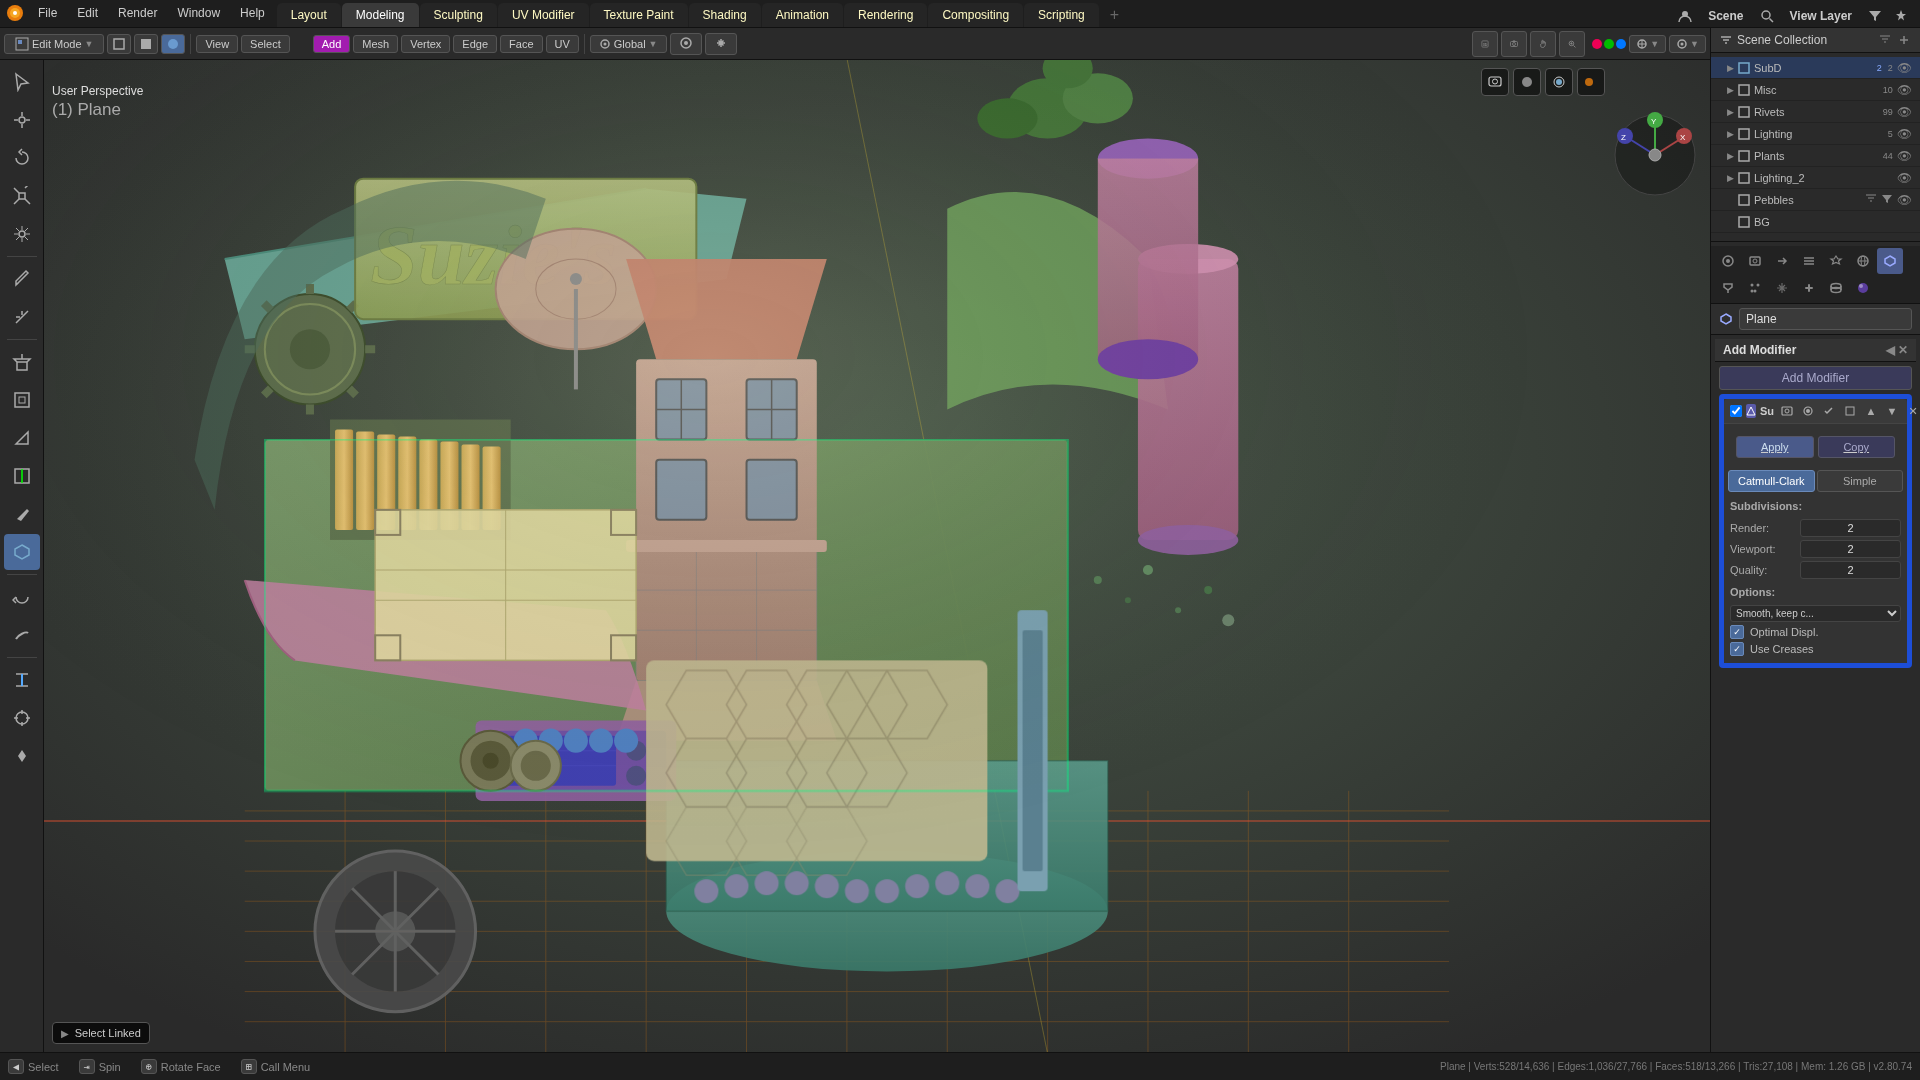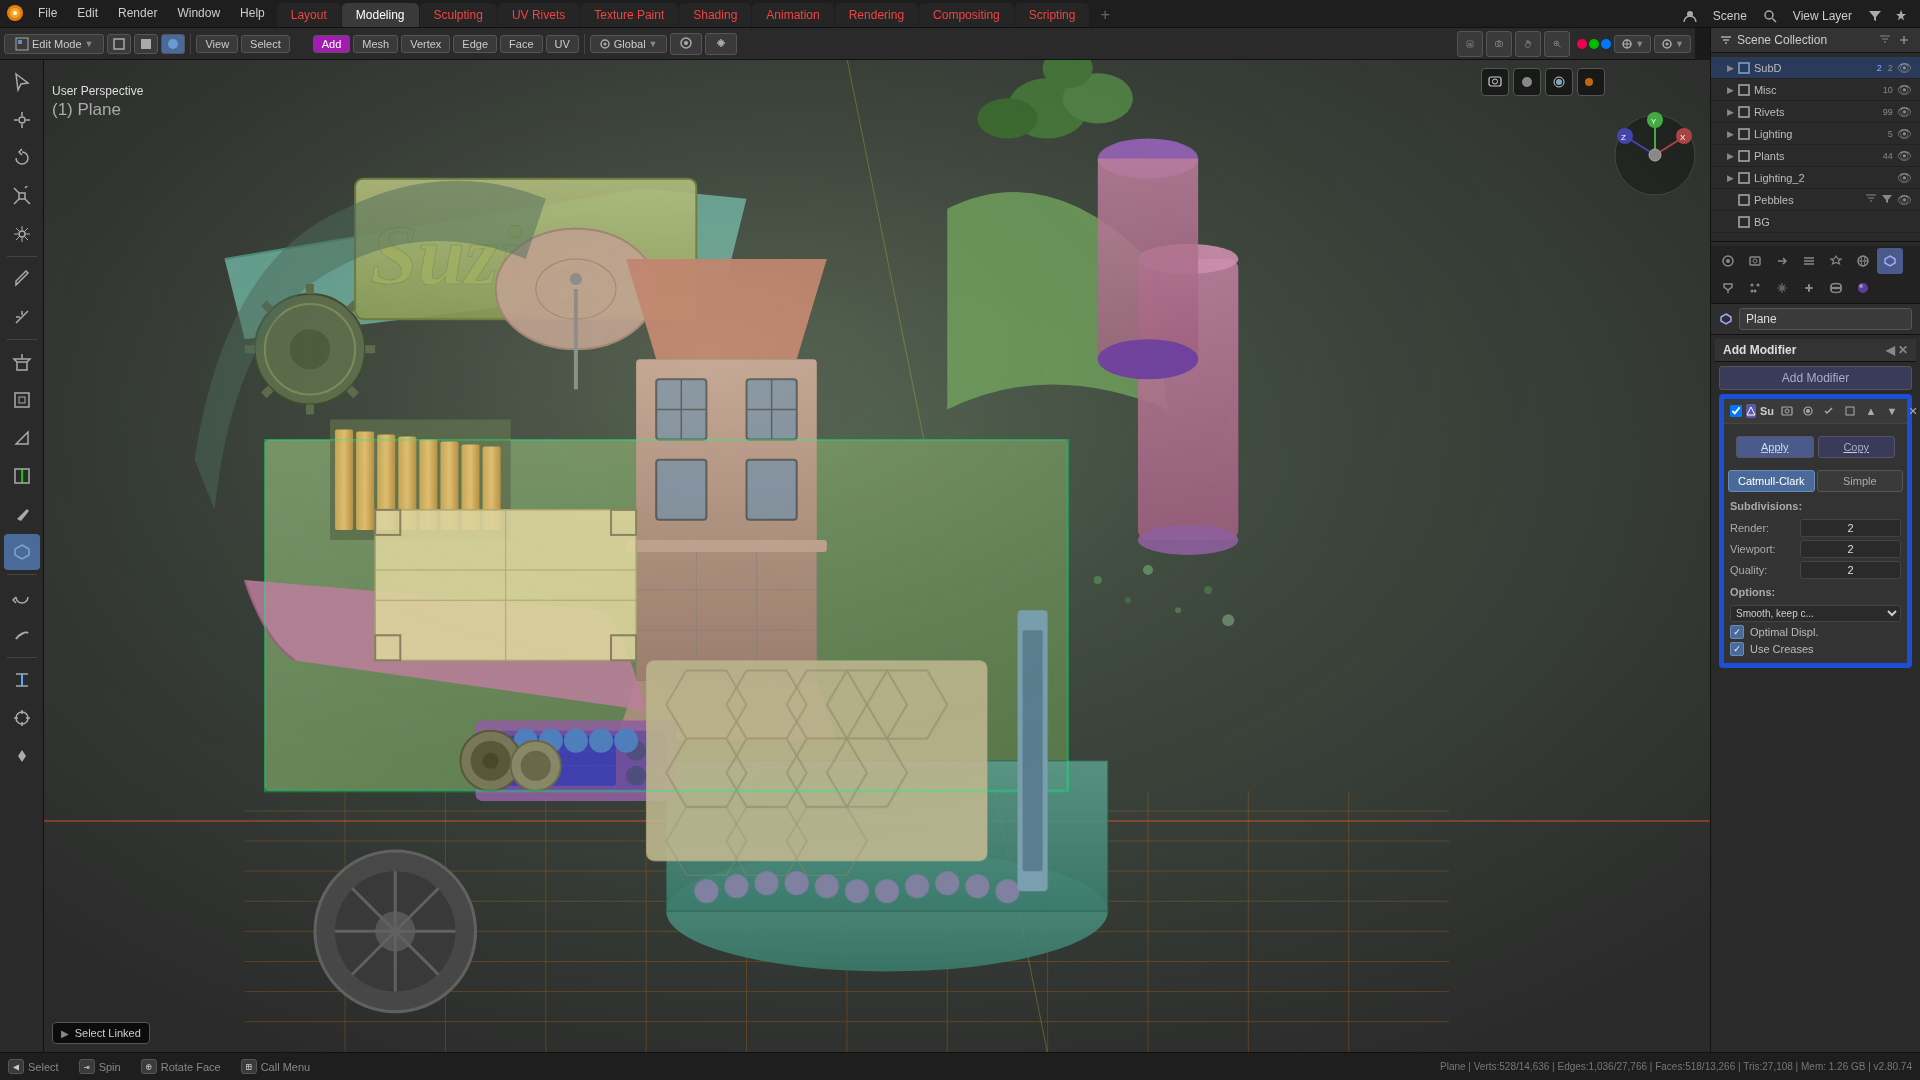--- a/index.html
+++ b/index.html
@@ -323,21 +323,21 @@
       height: 28px;
       background: #1e1e1e;
       display: flex;
       align-items: flex-end;
       z-index: 101;
       border-bottom: 1px solid #111;
     }
     .tab-item {
       padding: 4px 14px;
       font-size: 12px;
-      color: #ef4444;
+      color: #fef9c3;
       cursor: pointer;
       border-radius: 5px 5px 0 0;
       background: #252525;
       margin-right: 1px;
       height: 24px;
       display: flex; align-items: center;
     }
     .tab-item.active {
       background: #3a3a3a;
       color: #fff;
@@ -366,38 +366,39 @@
       border-radius: 3px;
       font-size: 13px;
     }
 
     .tab-right-icons {
       margin-left: auto;
       display: flex;
       align-items: center;
       padding: 0 8px;
       gap: 4px;
+      font-weight: bold;
     }
     .scene-name {
       padding: 0 8px;
       font-size: 12px;
       color: #ccc;
     }
     .view-layer-name {
       padding: 0 8px;
       font-size: 12px;
       color: #ccc;
     }
 
     
     #toolbar2 {
       position: absolute;
       top: 28px;
       left: 0;
-      right: 225px;
+      right: 210px;
       height: 32px;
       background: #2a2a2a;
       display: flex;
       align-items: center;
       padding: 0 4px;
       gap: 3px;
       border-bottom: 1px solid #111;
       z-index: 98;
     }
 
@@ -548,21 +549,21 @@
     <span class="menu-item">File</span>
     <span class="menu-item">Edit</span>
     <span class="menu-item">Render</span>
     <span class="menu-item">Window</span>
     <span class="menu-item">Help</span>
   </div>
 
   <div class="tab-item">Layout</div>
   <div class="tab-item active">Modeling</div>
   <div class="tab-item">Sculpting</div>
-  <div class="tab-item">UV Rivets</div>
+  <div class="tab-item">UV Modifier</div>
   <div class="tab-item">Texture Paint</div>
   <div class="tab-item">Shading</div>
   <div class="tab-item">Animation</div>
   <div class="tab-item">Rendering</div>
   <div class="tab-item">Compositing</div>
   <div class="tab-item">Scripting</div>
   <div class="tab-plus">+</div>
 
   <div class="tab-right-icons">
 

